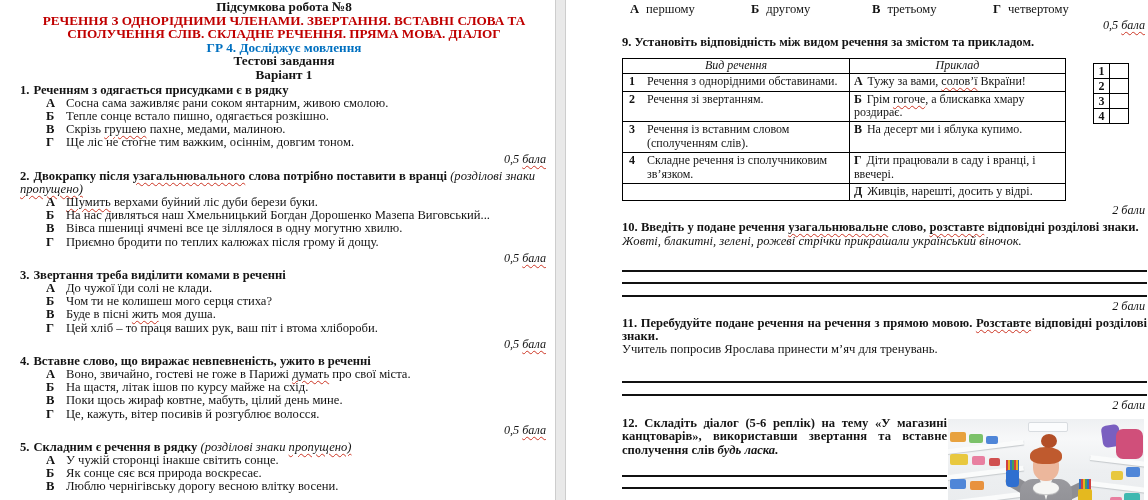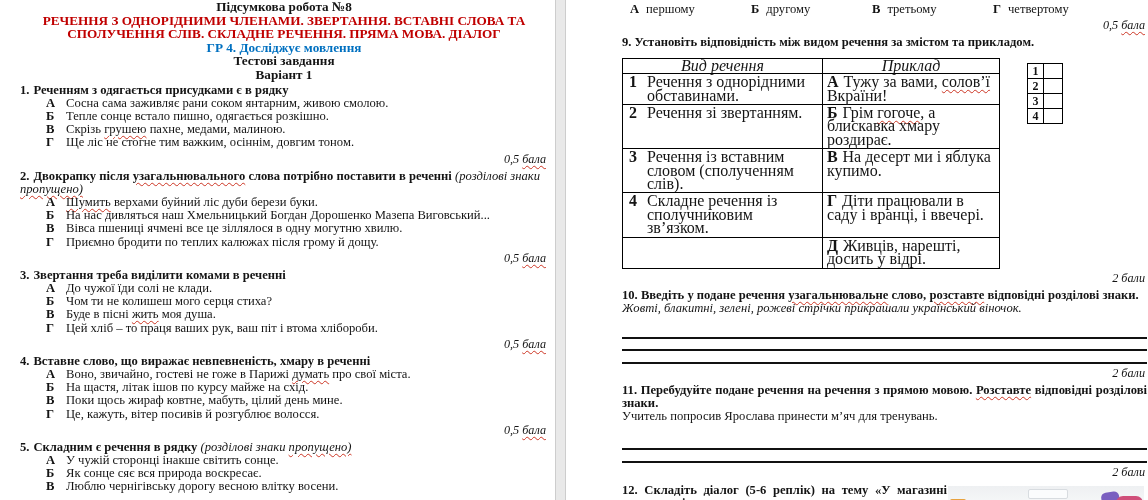--- a/index.html
+++ b/index.html
@@ -27,21 +27,21 @@
   .opt-letter { font-weight:bold; display:inline-block; width:20px; }
   .score-line { text-align:right; font-style:italic; font-size:12.2px; line-height:14px; padding-right:2px; margin:2px 0 4px 0; }
 
   .q8-row { display:flex; padding-top:3px; padding-left:8px; }
   .q8-opt { width:121px; }
   .q8-opt .letter { font-weight:bold; margin-right:7px; }
 
   .q-head { font-weight:bold; margin-top:1px; }
 
   .q9-body { display:flex; align-items:flex-start; margin-top:8px; }
-  table.match { border-collapse:collapse; width:378px; font-size:16px; line-height:13.4px; }
+  table.match { border-collapse:collapse; width:444px; font-size:12px; line-height:13.4px; }
   table.match th, table.match td { border:1px solid #000; vertical-align:top; }
   table.match th { font-weight:normal; font-style:italic; text-align:center; padding:0 3px 1px; }
   td.c1 { width:230px; position:relative; padding:1px 4px 2px 24px; }
   td.c2 { width:220px; padding:1px 4px 2px 4px; }
   .rnum { position:absolute; left:6px; top:1px; font-weight:bold; }
   .exletter { font-weight:bold; margin-right:5px; }
 
   table.grid { border-collapse:collapse; margin-left:27px; margin-top:5px; }
   table.grid td { border:1px solid #000; height:15px; font-size:12px; line-height:14px; }
   td.gnum { width:16px; font-weight:bold; text-align:center; }
@@ -99,21 +99,21 @@
   <div class="option"><span class="opt-letter">Б</span><span class="opt-text"><span>Тепле сонце встало пишно, одягається розкішно.</span></span></div>
 
   <div class="option"><span class="opt-letter">В</span><span class="opt-text"><span>Скрізь </span><span class="sq">грушею</span><span> пахне, медами, малиною.</span></span></div>
 
   <div class="option"><span class="opt-letter">Г</span><span class="opt-text"><span>Ще ліс не стогне тим важким, осіннім, довгим тоном.</span></span></div>
 </div>
     <div class="score-line"><span>0,5 </span><span class="sq">бала</span></div>
   </div>
 
   <div class="question">
-    <div class="q-prompt"><span class="q-num">2.</span><span class="q-text"><span>Двокрапку після </span><span class="sq">узагальнювального</span><span> слова потрібно поставити в реченні </span><span class="i n">(розділові знаки </span><span class="i n sq">пропущено)</span></span></div>
+    <div class="q-prompt"><span class="q-num">2.</span><span class="q-text"><span>Двокрапку після </span><span class="sq">узагальнювального</span><span> слова потрібно поставити в вранці </span><span class="i n">(розділові знаки </span><span class="i n sq">пропущено)</span></span></div>
     <div class="options">
   <div class="option"><span class="opt-letter">А</span><span class="opt-text"><span class="sq">Шумить</span><span> верхами буйний ліс дуби берези буки.</span></span></div>
 
   <div class="option"><span class="opt-letter">Б</span><span class="opt-text"><span>На нас дивляться наш Хмельницький Богдан Дорошенко Мазепа Виговський...</span></span></div>
 
   <div class="option"><span class="opt-letter">В</span><span class="opt-text"><span>Вівса пшениці ячмені все це зіллялося в одну могутню хвилю.</span></span></div>
 
   <div class="option"><span class="opt-letter">Г</span><span class="opt-text"><span>Приємно бродити по теплих калюжах після грому й дощу.</span></span></div>
 </div>
     <div class="score-line"><span>0,5 </span><span class="sq">бала</span></div>
@@ -127,21 +127,21 @@
   <div class="option"><span class="opt-letter">Б</span><span class="opt-text"><span>Чом ти не колишеш мого серця стиха?</span></span></div>
 
   <div class="option"><span class="opt-letter">В</span><span class="opt-text"><span>Буде в пісні </span><span class="sq">жить</span><span> моя душа.</span></span></div>
 
   <div class="option"><span class="opt-letter">Г</span><span class="opt-text"><span>Цей хліб – то праця ваших рук, ваш піт і втома хлібороби.</span></span></div>
 </div>
     <div class="score-line"><span>0,5 </span><span class="sq">бала</span></div>
   </div>
 
   <div class="question">
-    <div class="q-prompt"><span class="q-num">4.</span><span class="q-text"><span>Вставне слово, що виражає невпевненість, хмару в реченні</span></span></div>
+    <div class="q-prompt"><span class="q-num">4.</span><span class="q-text"><span>Вставне слово, що виражає невпевненість, ужито в реченні</span></span></div>
     <div class="options">
   <div class="option"><span class="opt-letter">А</span><span class="opt-text"><span>Воно, звичайно, гостеві не гоже в Парижі </span><span class="sq">думать</span><span> про свої міста.</span></span></div>
 
   <div class="option"><span class="opt-letter">Б</span><span class="opt-text"><span>На щастя, літак ішов по курсу майже на схід.</span></span></div>
 
   <div class="option"><span class="opt-letter">В</span><span class="opt-text"><span>Поки щось жираф ковтне, мабуть, цілий день мине.</span></span></div>
 
   <div class="option"><span class="opt-letter">Г</span><span class="opt-text"><span>Це, кажуть, вітер посивів й розгублює волосся.</span></span></div>
 </div>
     <div class="score-line"><span>0,5 </span><span class="sq">бала</span></div>

